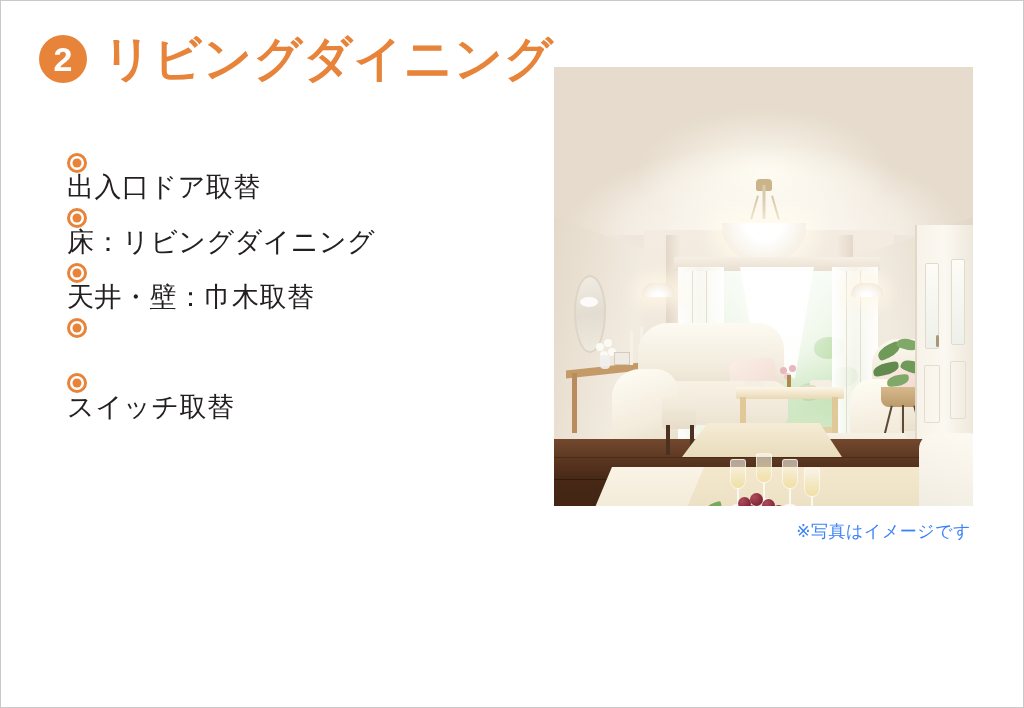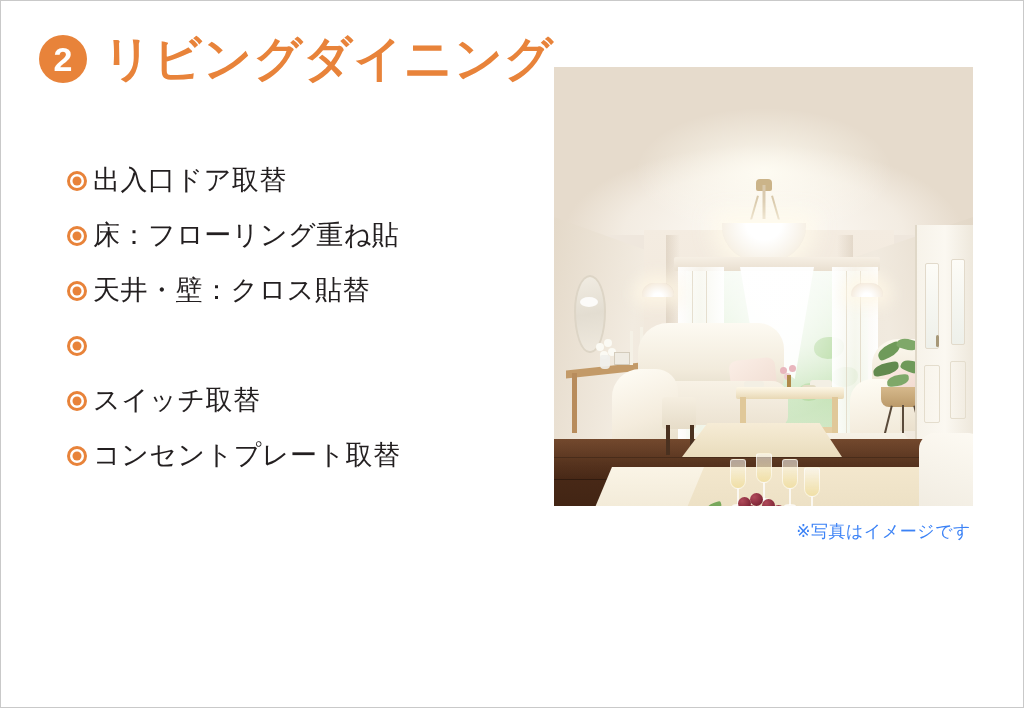--- a/index.html
+++ b/index.html
@@ -62,23 +62,24 @@
     position: absolute;
     left: 66px;
     top: 152px;
     margin: 0;
     padding: 0;
     list-style: none;
     width: 460px;
   }
   .feature-item {
     display: flex;
-    align-items: center;
+    align-items: flex-start;
     height: 55px;
-    gap: 6px;
+    gap: 0;
+    flex-direction: column;
   }
   .bullet-marker {
     flex: 0 0 auto;
     width: 20px;
     height: 20px;
     border-radius: 50%;
     border: 3px solid #e8833a;
     background: #ffffff;
     position: relative;
     box-sizing: border-box;
@@ -663,36 +664,32 @@
     <div class="title-text">リビングダイニング</div>
   </div>
 
   <ul class="feature-list">
     <li class="feature-item">
       <span class="bullet-marker"></span>
       <span class="feature-label">出入口ドア取替</span>
     </li>
     <li class="feature-item">
       <span class="bullet-marker"></span>
-      <span class="feature-label">床：フローリング重ね貼</span>
+      <span class="feature-label">床：リビングダイニング</span>
     </li>
     <li class="feature-item">
       <span class="bullet-marker"></span>
-      <span class="feature-label">天井・壁：クロス貼替</span>
+      <span class="feature-label">天井・壁：巾木取替</span>
     </li>
     <li class="feature-item">
       <span class="bullet-marker"></span>
     </li>
     <li class="feature-item">
       <span class="bullet-marker"></span>
       <span class="feature-label">スイッチ取替</span>
-    </li>
-    <li class="feature-item">
-      <span class="bullet-marker"></span>
-      <span class="feature-label">コンセントプレート取替</span>
     </li>
   </ul>
 
   <div class="photo-frame">
     <div class="photo">
 
       <div class="ceiling"></div>
       <div class="ceiling-glow"></div>
 
       <div class="wall-left"></div>

